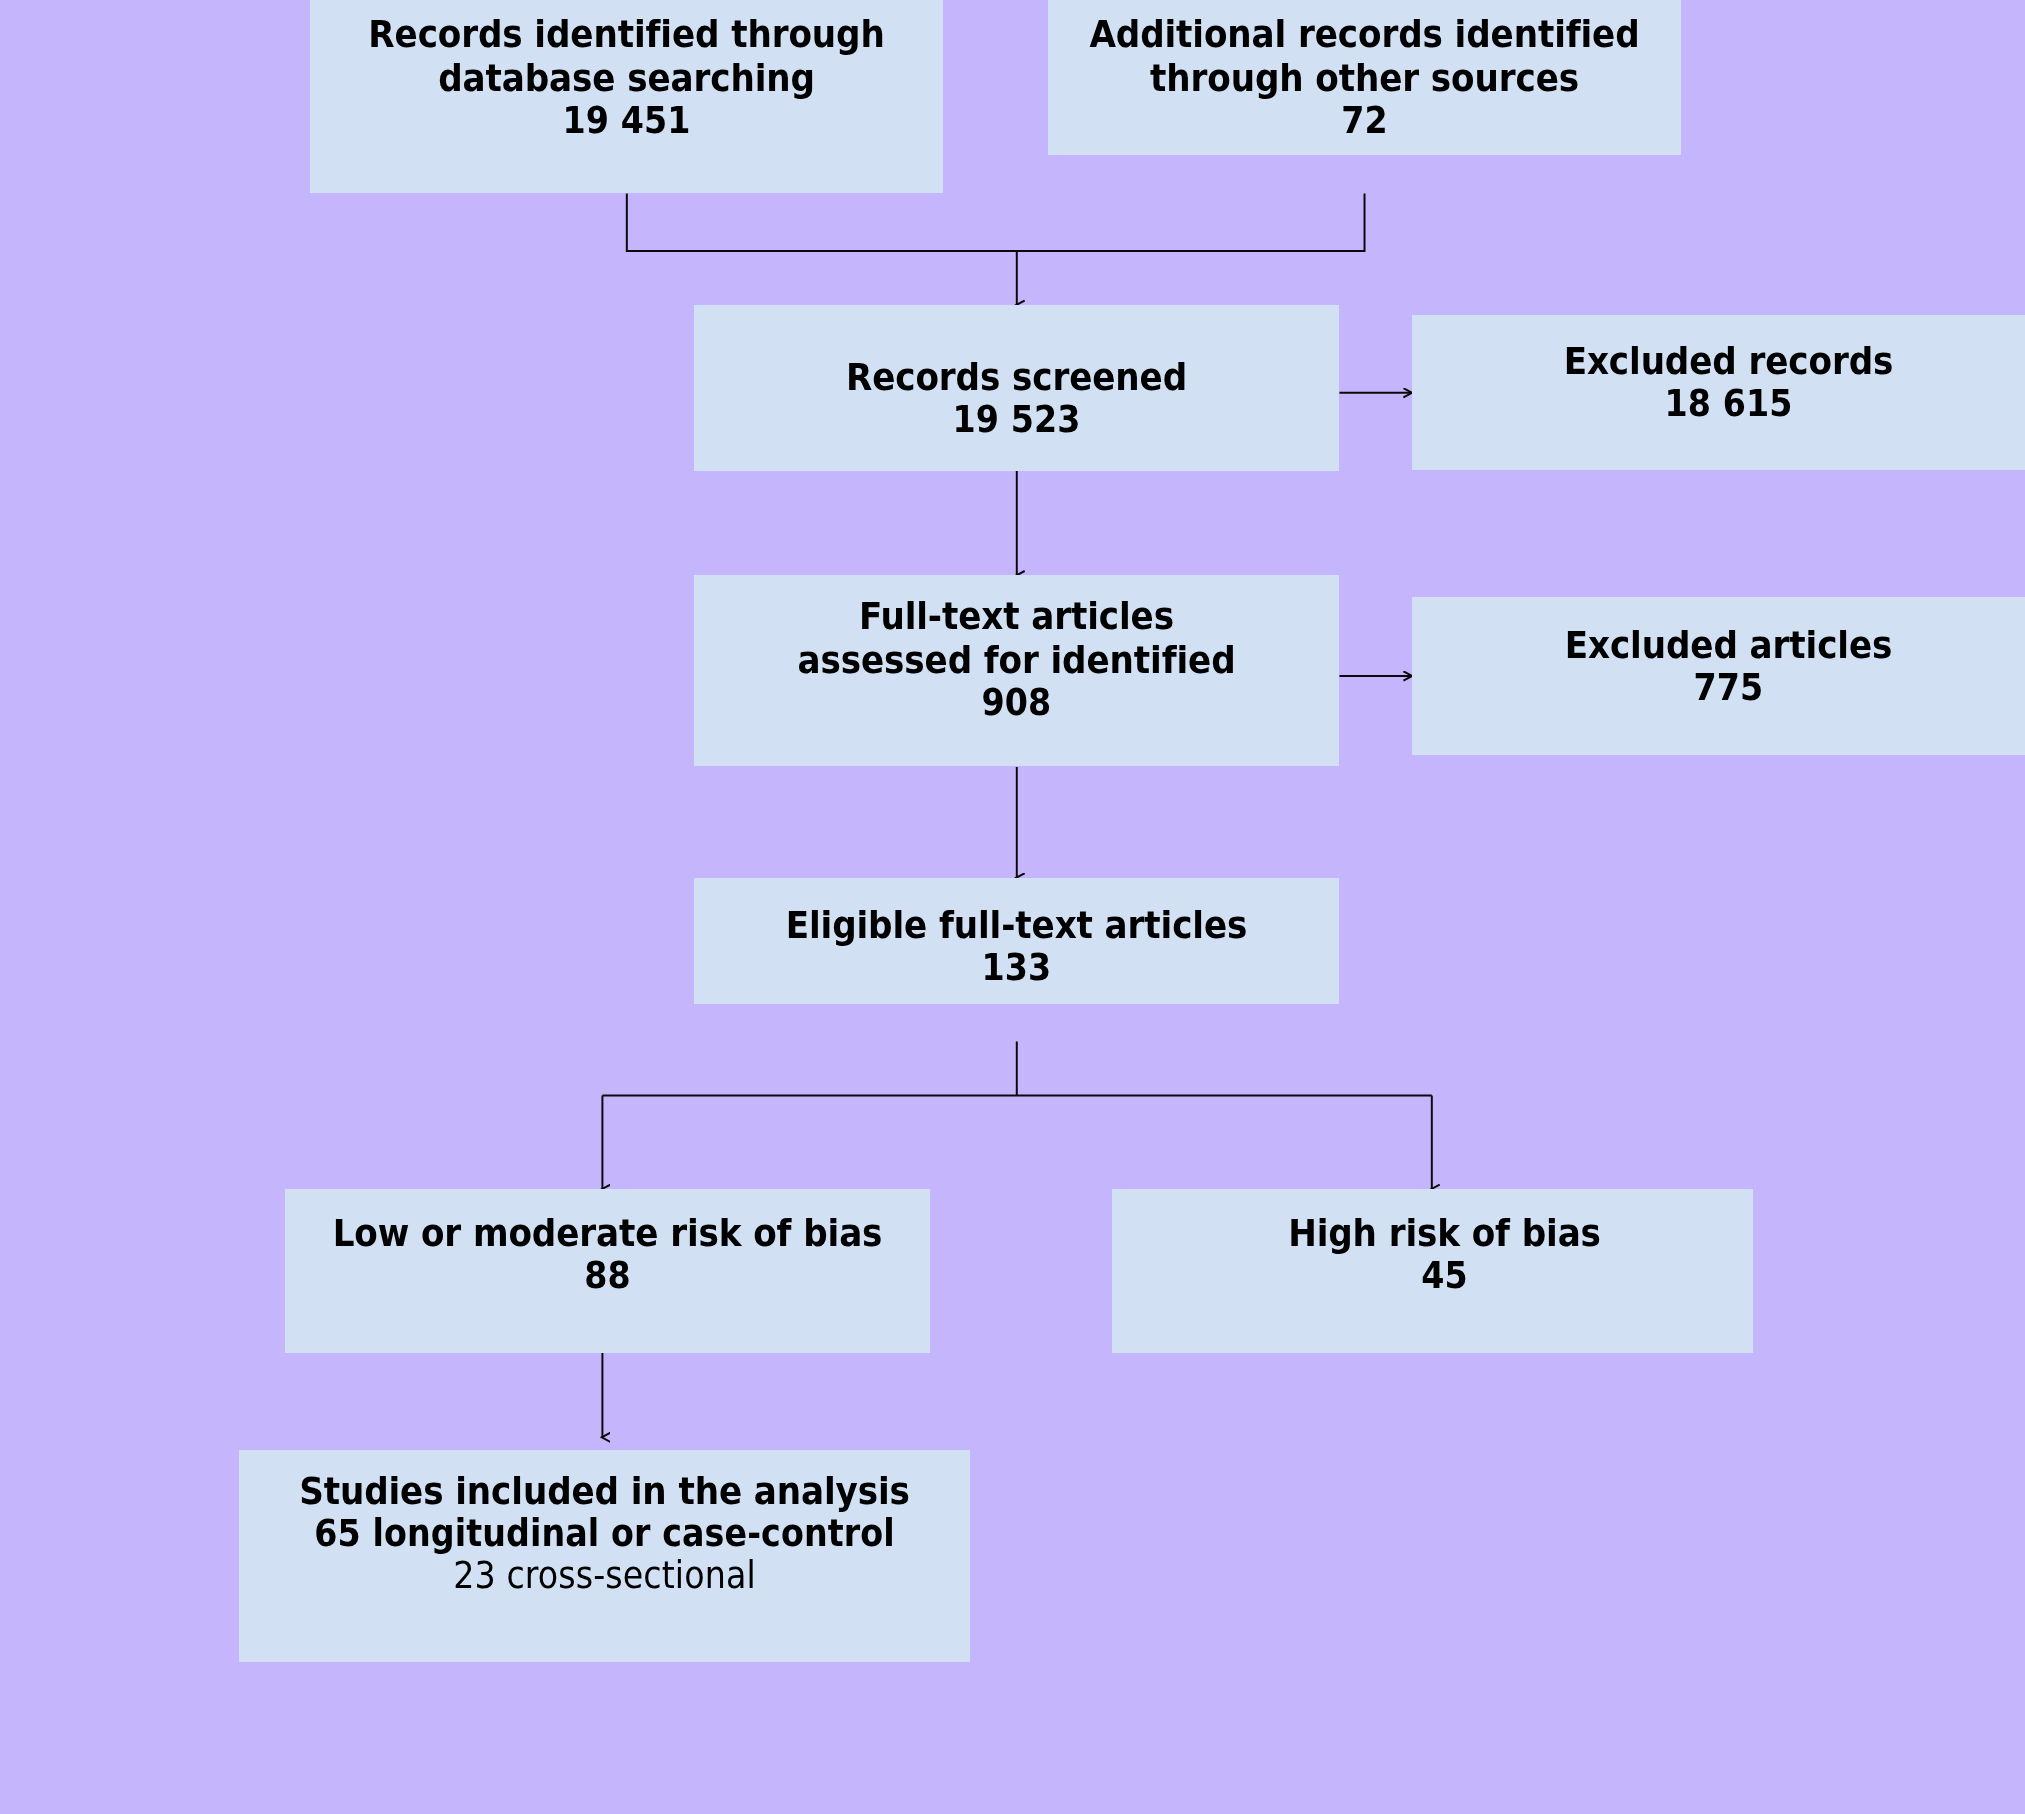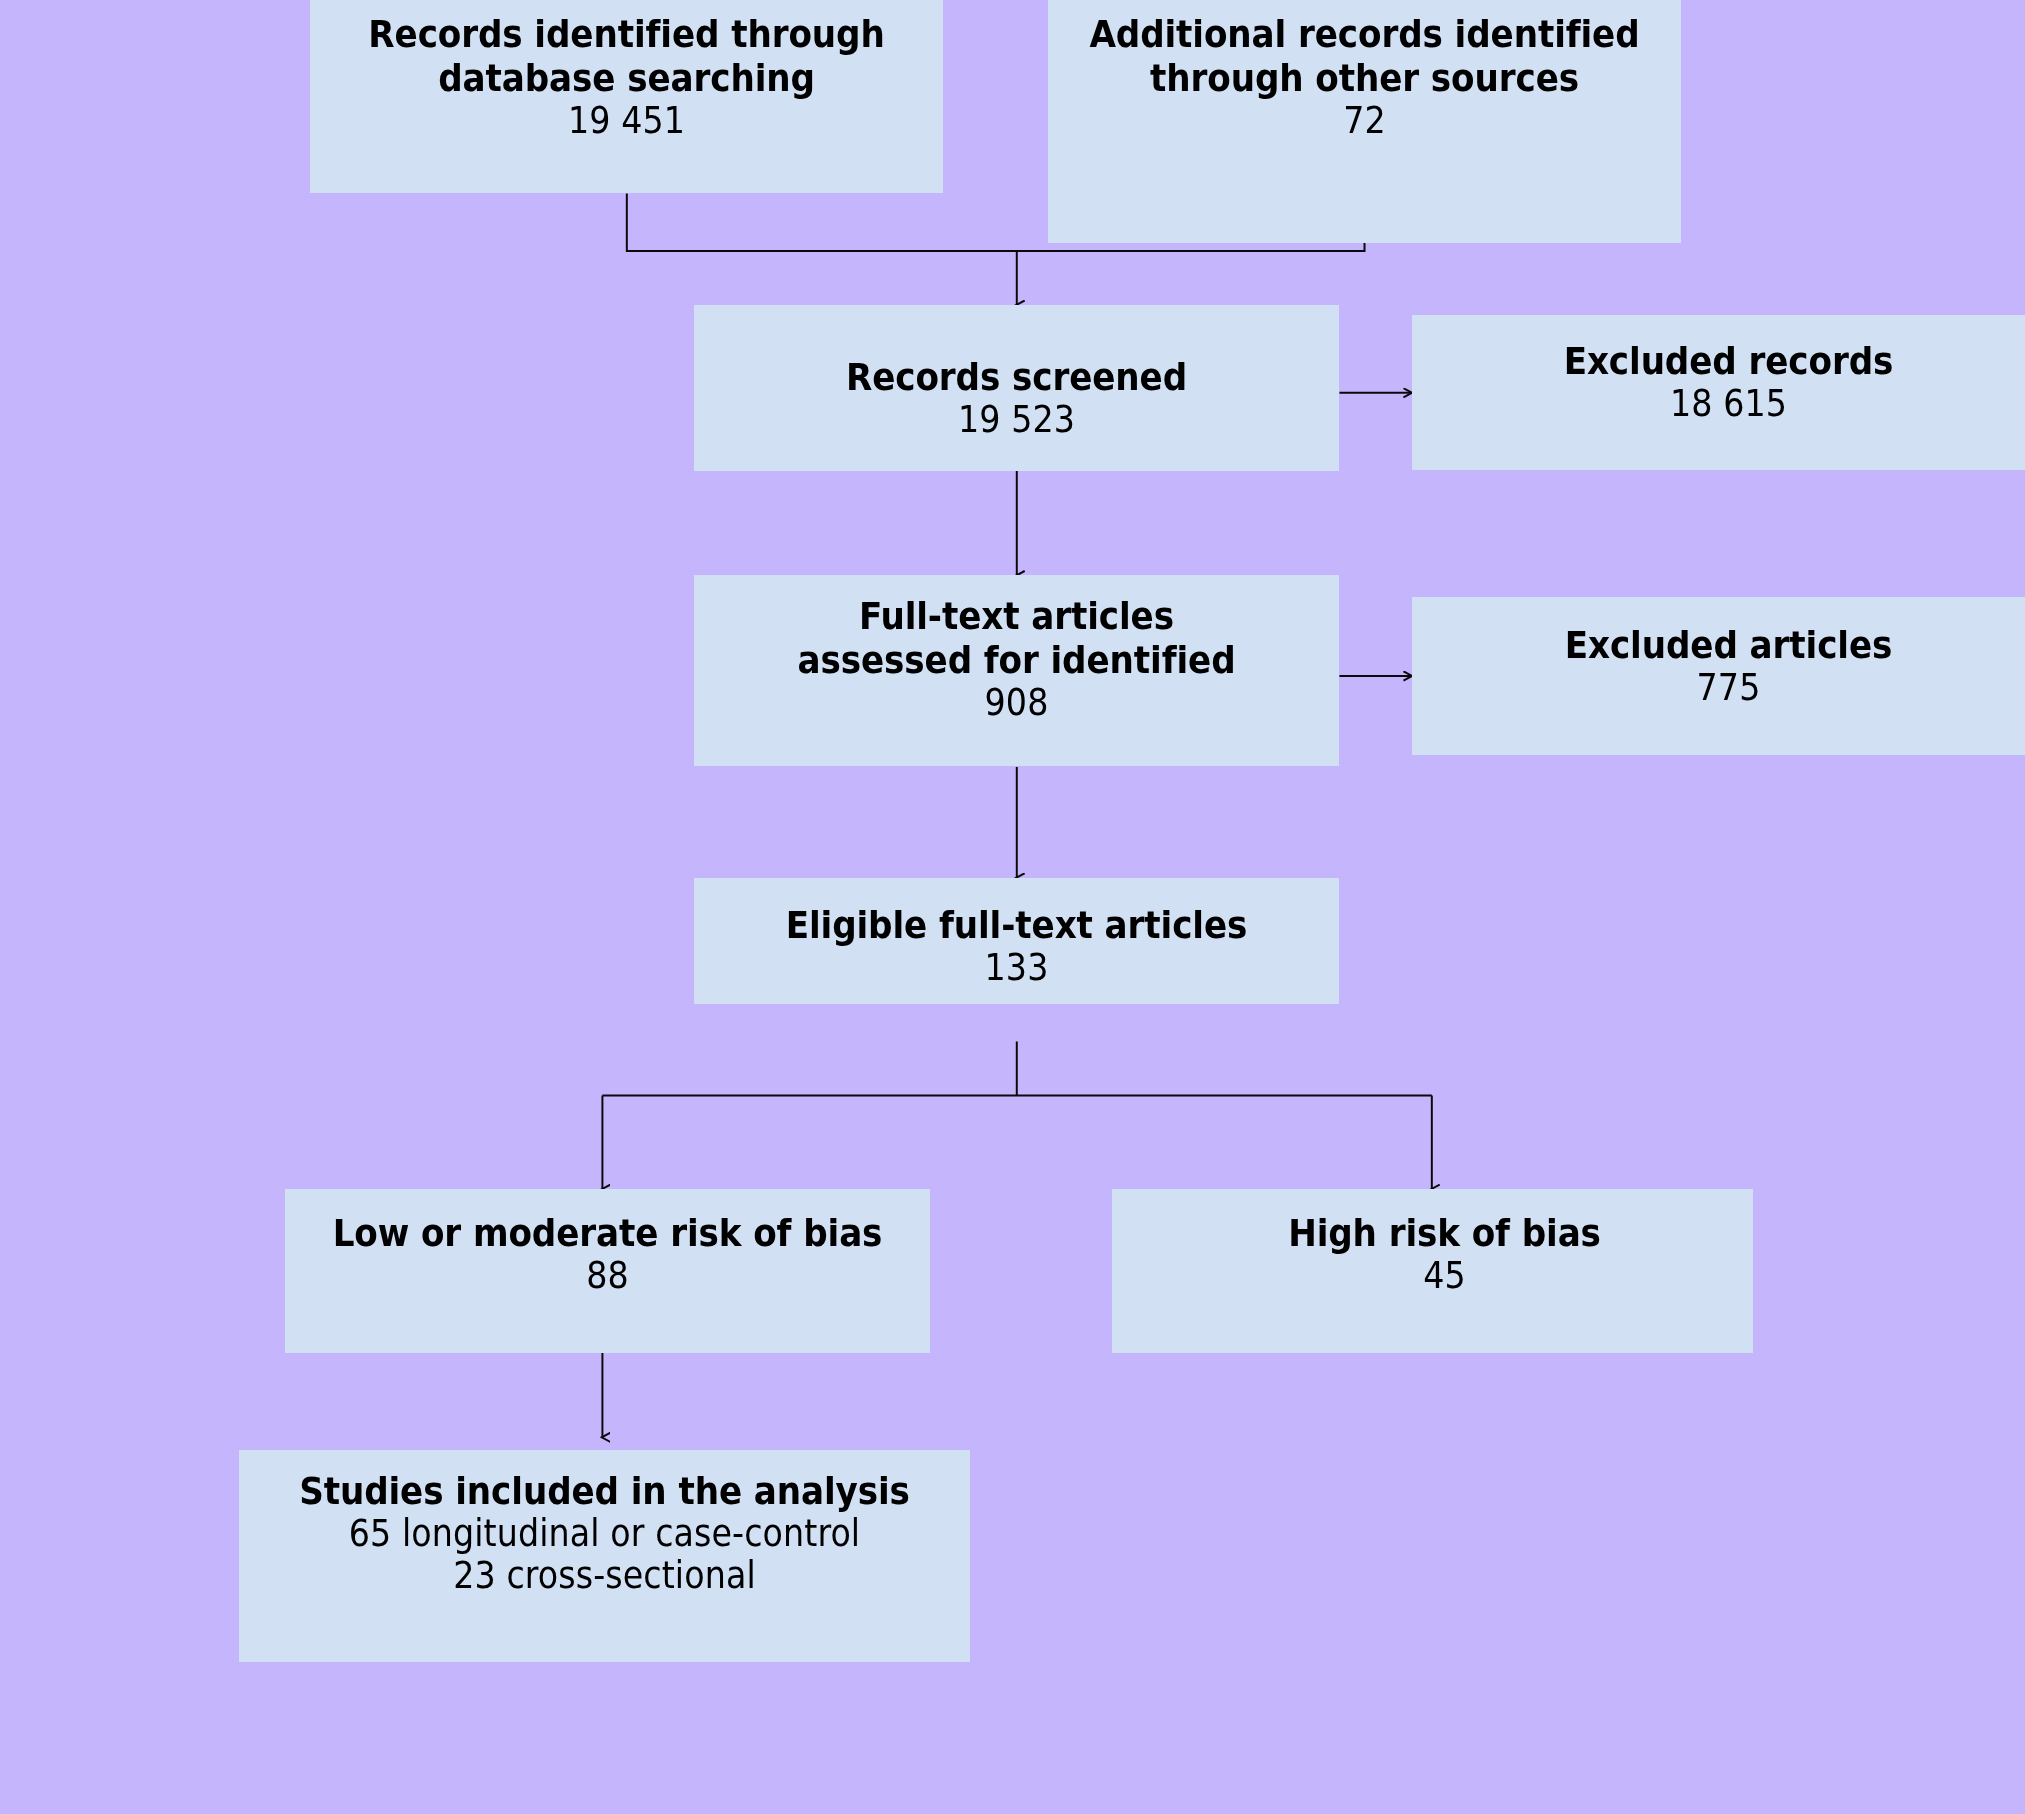--- a/index.html
+++ b/index.html
@@ -39,32 +39,32 @@
     padding: 4px 12px;
     line-height: 1.16;
   }
   .node .title {
     font-weight: bold;
     font-size: 38px;
     letter-spacing: -0.1px;
     white-space: pre-line;
   }
   .node .value {
-    font-weight: normal;
+    font-weight: bold;
     font-size: 37px;
     letter-spacing: 0.1px;
   }
   .node .subvalue {
     font-weight: normal;
     font-size: 37px;
     letter-spacing: 0.1px;
   }
   
   #node-database      { left: 310px;  top: 0px;    width: 633px;  height: 193px; justify-content: flex-start; padding-top: 12px; }
-  #node-other         { left: 1048px; top: 0px;    width: 633px;  height: 243px; justify-content: flex-start; padding-top: 12px; }
+  #node-other         { left: 1048px; top: 0px;    width: 633px;  height: 155px; justify-content: flex-start; padding-top: 12px; }
   
   #node-screened      { left: 694px; top: 305px;  width: 645px;  height: 166px; justify-content: center; padding-top: 24px; }
   #node-excl-records  { left: 1412px; top: 315px;  width: 633px;  height: 155px; justify-content: flex-start; padding-top: 24px; }
   
   #node-fulltext      { left: 694px; top: 575px;  width: 645px;  height: 191px; justify-content: flex-start; padding-top: 18.5px; }
   #node-excl-articles { left: 1412px; top: 597px;  width: 633px;  height: 158px; justify-content: flex-start; padding-top: 26px; }
   
   #node-eligible      { left: 694px; top: 878px; width: 645px;  height: 126px; justify-content: flex-start; padding-top: 25px; }
   
   #node-lowmod-bias   { left: 285px;  top: 1189px; width: 645px;  height: 164px; justify-content: flex-start; padding-top: 22.4px; text-align: right; }

